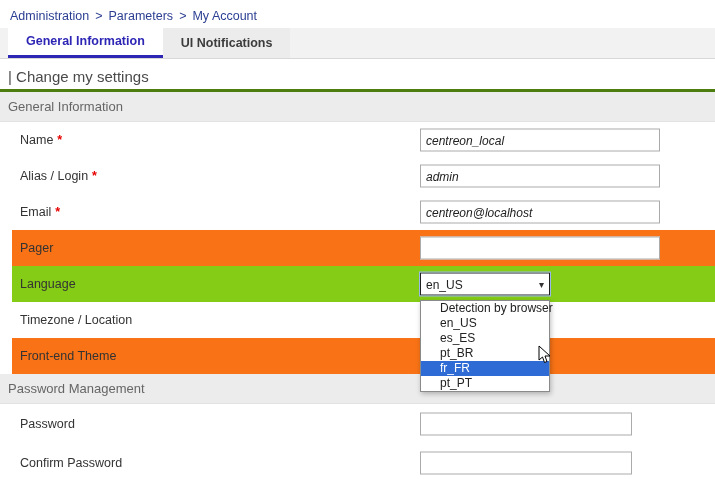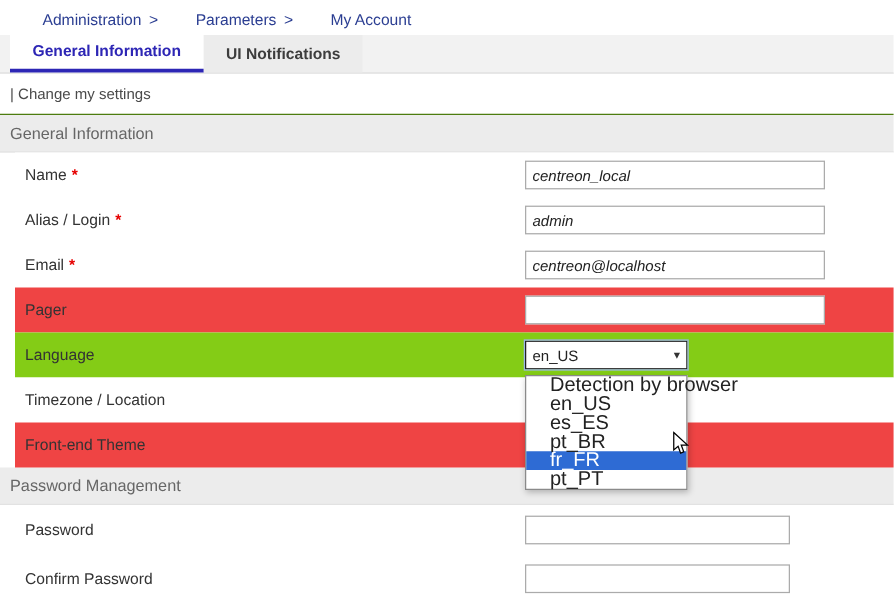--- a/index.html
+++ b/index.html
@@ -11,21 +11,21 @@
     position: relative;
   }
 
   
   .breadcrumb {
     padding: 9px 10px 5px 10px;
     font-size: 12.5px;
     color: #2b3e92;
     background: #fff;
   }
-  .breadcrumb .crumb { cursor: pointer; margin-left: 24px; }
+  .breadcrumb .crumb { cursor: pointer; }
   .breadcrumb .sep { margin: 0 6px; color: #2b3e92; }
 
   
   .tabbar {
     display: flex;
     align-items: flex-end;
     background: #f2f2f2;
     border-bottom: 1px solid #d8d8d8;
     height: 31px;
     padding-left: 8px;
@@ -42,43 +42,43 @@
   }
   .tab.active {
     background: #ffffff;
     color: #2d26b5;
     line-height: 27px;
     border-bottom: 3px solid #2d26b5;
   }
 
   
   .page-title {
-    font-size: 12px;
+    font-size: 15px;
     color: #4a4a4a;
     padding: 9px 8px;
     background: #fff;
-    border-bottom: 1px solid #4d7c0f;
+    border-bottom: 3px solid #4d7c0f;
     height: 33px;
   }
 
   
   .section-header {
     height: 30px;
     line-height: 30px;
     background: #ececec;
     color: #666;
     font-size: 13px;
     padding-left: 8px;
     border-bottom: 1px solid #e2e2e2;
   }
 
   
   .frow { position: relative; height: 36px; background: #fff; margin-left: 12px; }
   .frow.tall { height: 39px; }
-  .frow.bg-blue { background: #ef4444; }
+  .frow.bg-blue { background: #f97316; }
   .frow.bg-sel  { background: #84cc16; }
   .frow .lbl {
     position: absolute; left: 8px; top: 50%;
     transform: translateY(-50%);
     font-size: 12.5px; color: #333;
     white-space: nowrap;
   }
   .req { color: #e60000; margin-left: 4px; font-weight: bold; }
   .frow .fld {
     position: absolute; left: 408px; top: 50%;
@@ -115,21 +115,21 @@
     position: absolute;
     left: 408px; top: 34px;
     width: 130px;
     background: #fff;
     border: 1px solid #8a8a8a;
     box-shadow: 1px 2px 5px rgba(0,0,0,0.25);
     z-index: 30;
   }
   .opt {
     height: 15px; line-height: 15px;
-    font-size: 16px; color: #222;
+    font-size: 12px; color: #222;
     padding-left: 19px;
     white-space: nowrap;
     cursor: pointer;
   }
   .opt.hl { background: #2e6bd4; color: #fff; }
   .cursor {
     position: absolute;
     right: -4px; top: 44px;
     z-index: 40;
     pointer-events: none;

